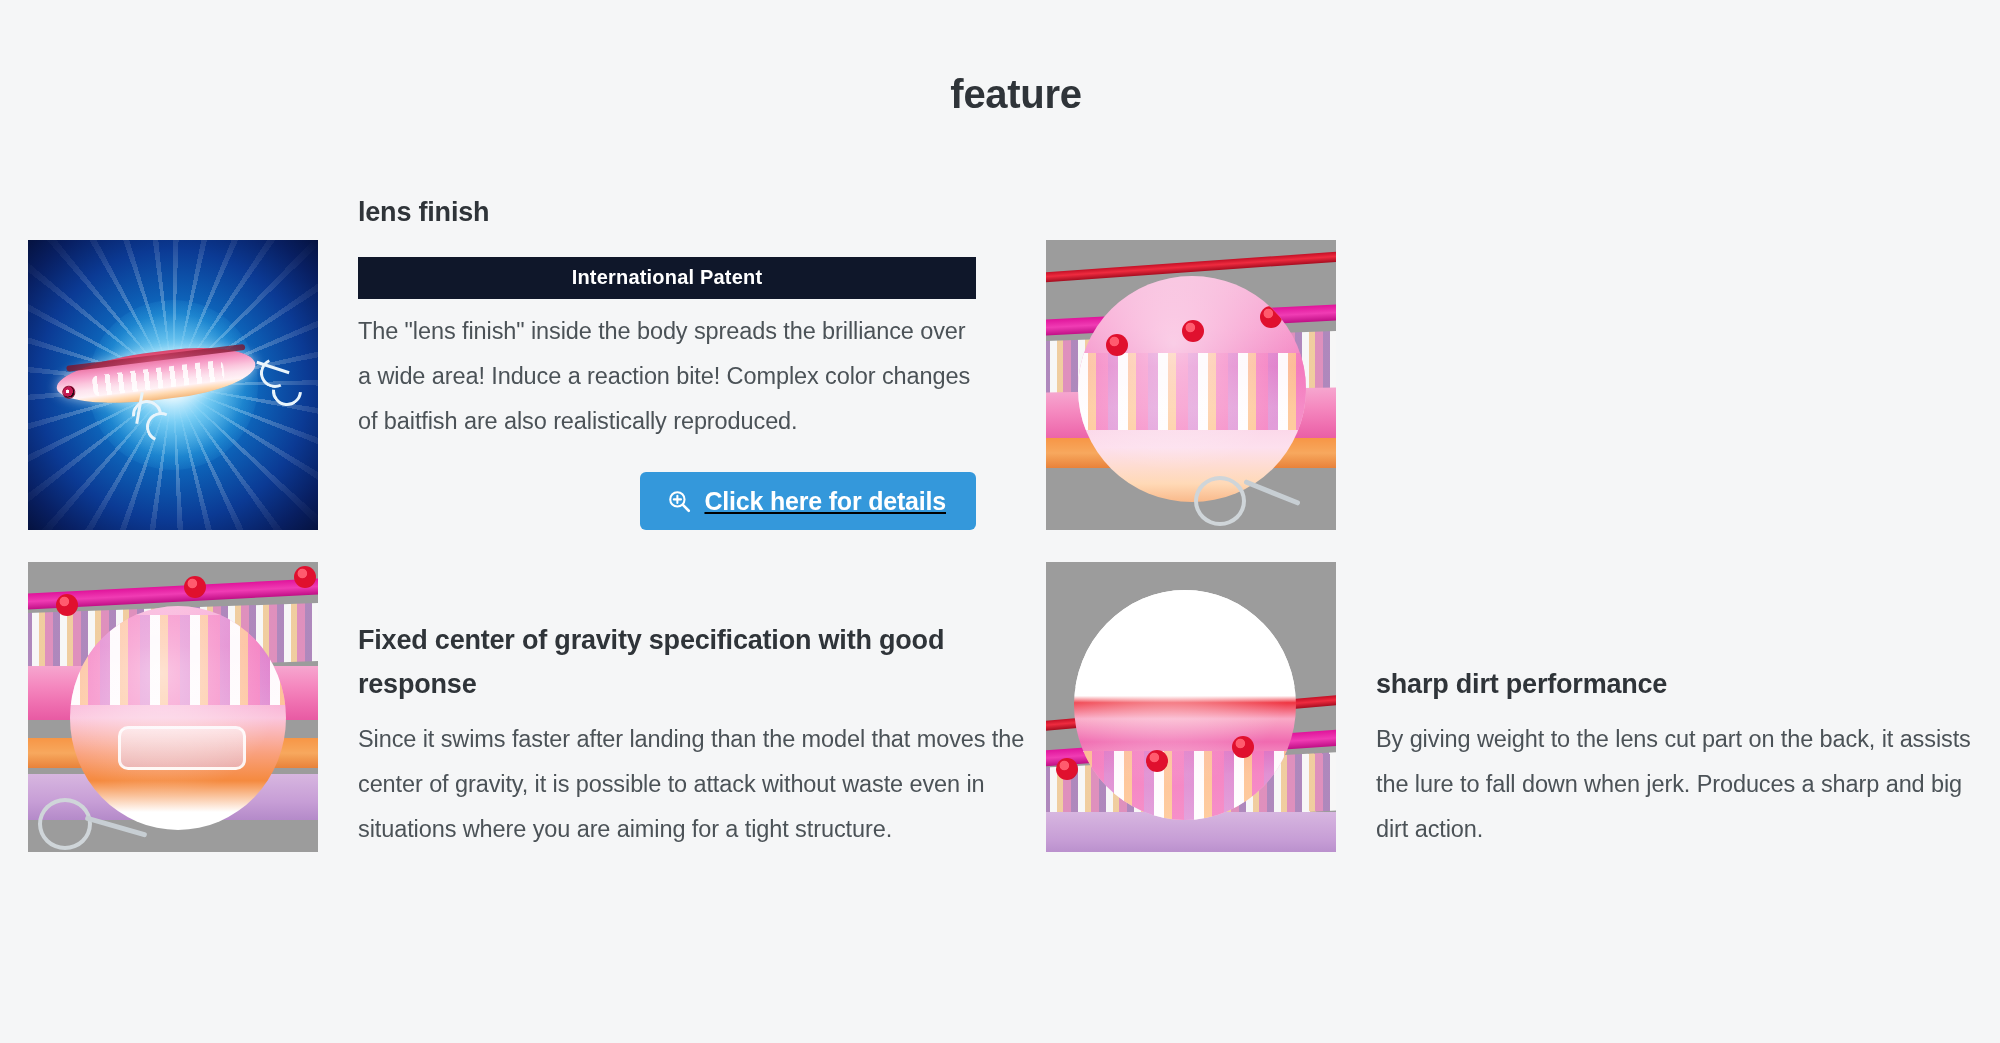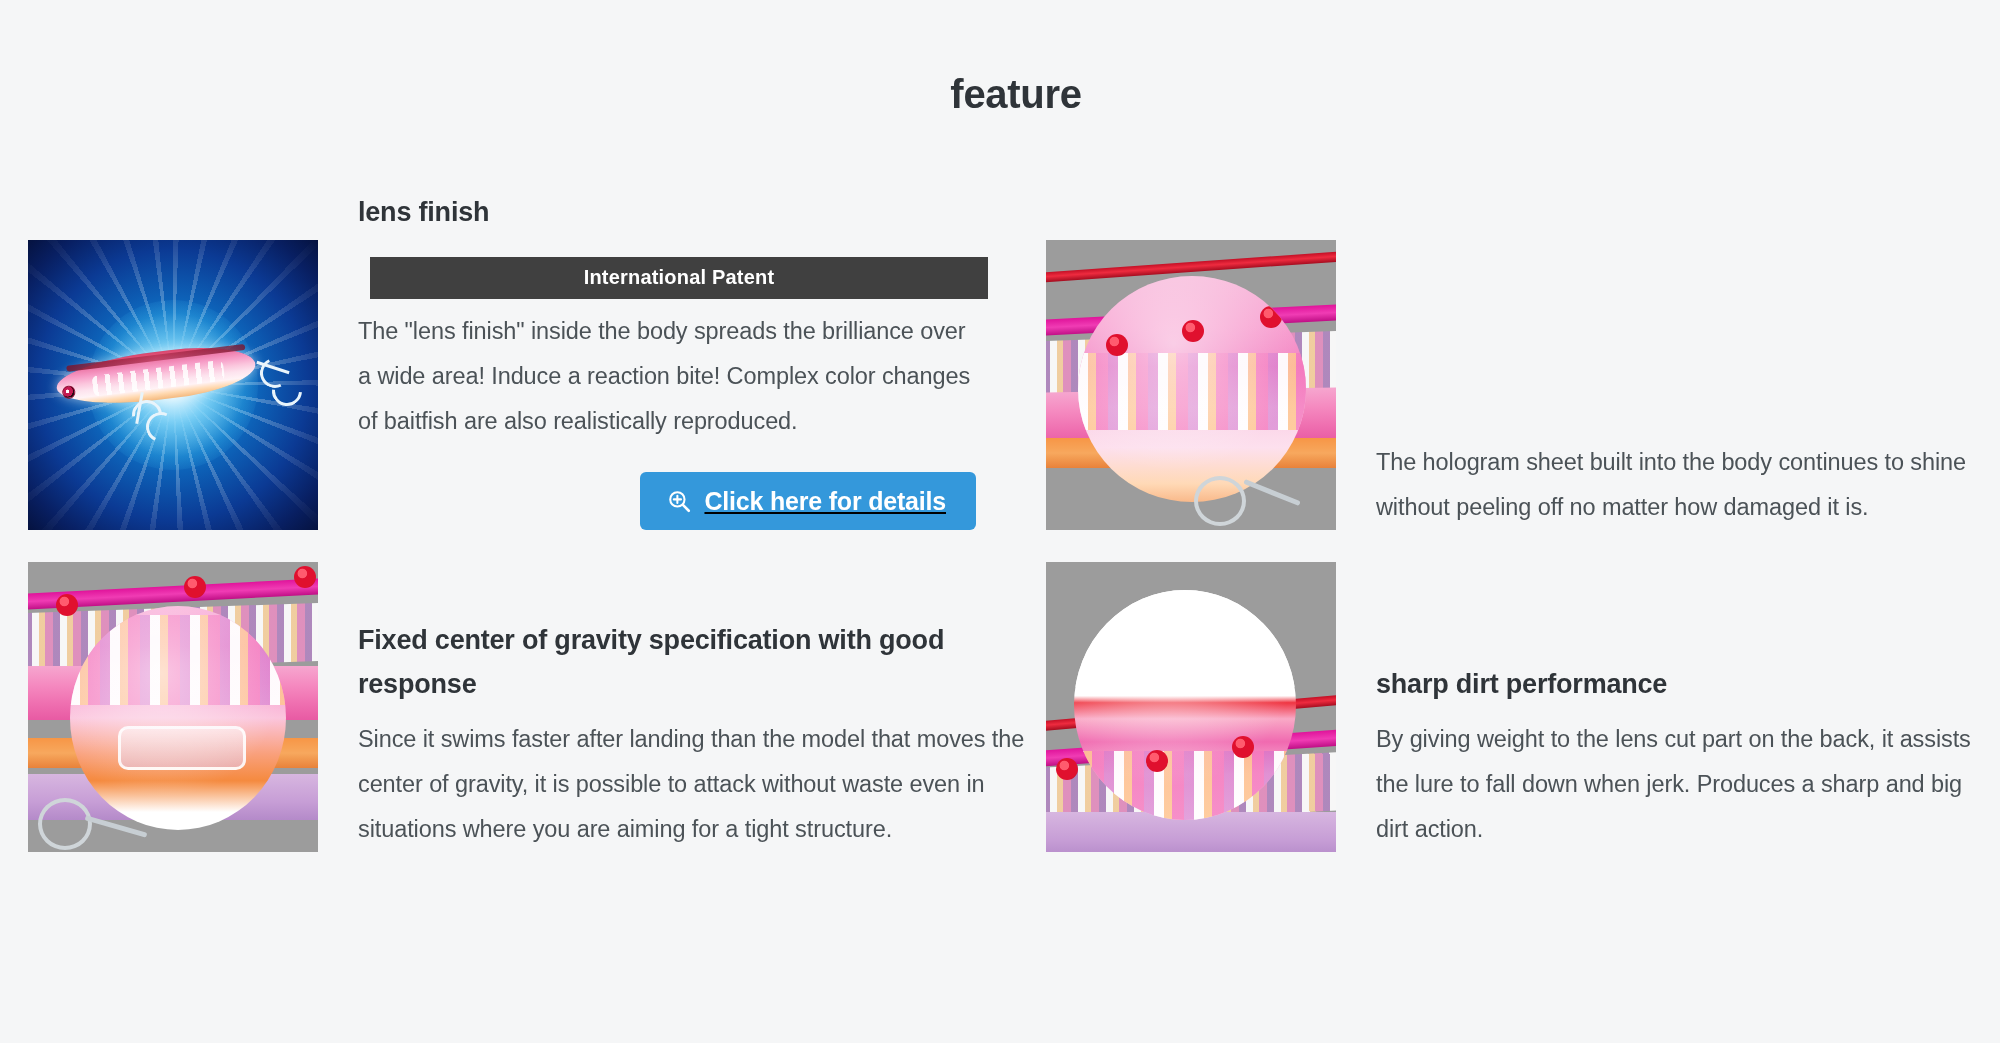--- a/index.html
+++ b/index.html
@@ -228,25 +228,25 @@
     font-size: 23.5px;
     color: #4b5257;
     line-height: 1.92;
     letter-spacing: -0.1px;
   }
   .desc-narrow { max-width: 618px; }
 
   .patent-badge {
     width: 618px;
     height: 42px;
-    background: #404040;
+    background: #0f172a;
     display: flex;
     align-items: center;
     justify-content: center;
-    margin: 22px 0 6px 12px;
+    margin: 22px 0 6px 0;
   }
   .patent-badge span {
     color: #ffffff;
     font-size: 20px;
     font-weight: bold;
     letter-spacing: 0.2px;
   }
 
   .cta-wrap {
     width: 618px;
@@ -346,21 +346,20 @@
           <div class="mg-shine"></div>
           <div class="dot-red" style="left:28px; top:58px;"></div>
           <div class="dot-red" style="left:104px; top:44px;"></div>
           <div class="dot-red" style="left:182px; top:30px;"></div>
         </div>
         <div class="ring-wire" style="left:148px; top:236px; width:52px; height:50px;"></div>
         <div class="wire-line" style="left:196px; top:250px; width:60px; height:5px; transform:rotate(22deg);"></div>
       </div>
 
       <div class="card-text">
-        <p class="card-desc">The hologram sheet built into the body continues to shine without peeling off no matter how damaged it is.</p>
       </div>
     </div>
 
     <div class="feature-card card-row2">
 
       <div class="thumb img-macro">
         <div class="macro-band band-magenta" style="top:24px; transform:rotate(-3deg);"></div>
         <div class="macro-band band-holo" style="top:46px; transform:rotate(-2deg);"></div>
         <div class="macro-band band-pink" style="top:104px;"></div>
         <div class="macro-band band-orange" style="top:176px;"></div>

